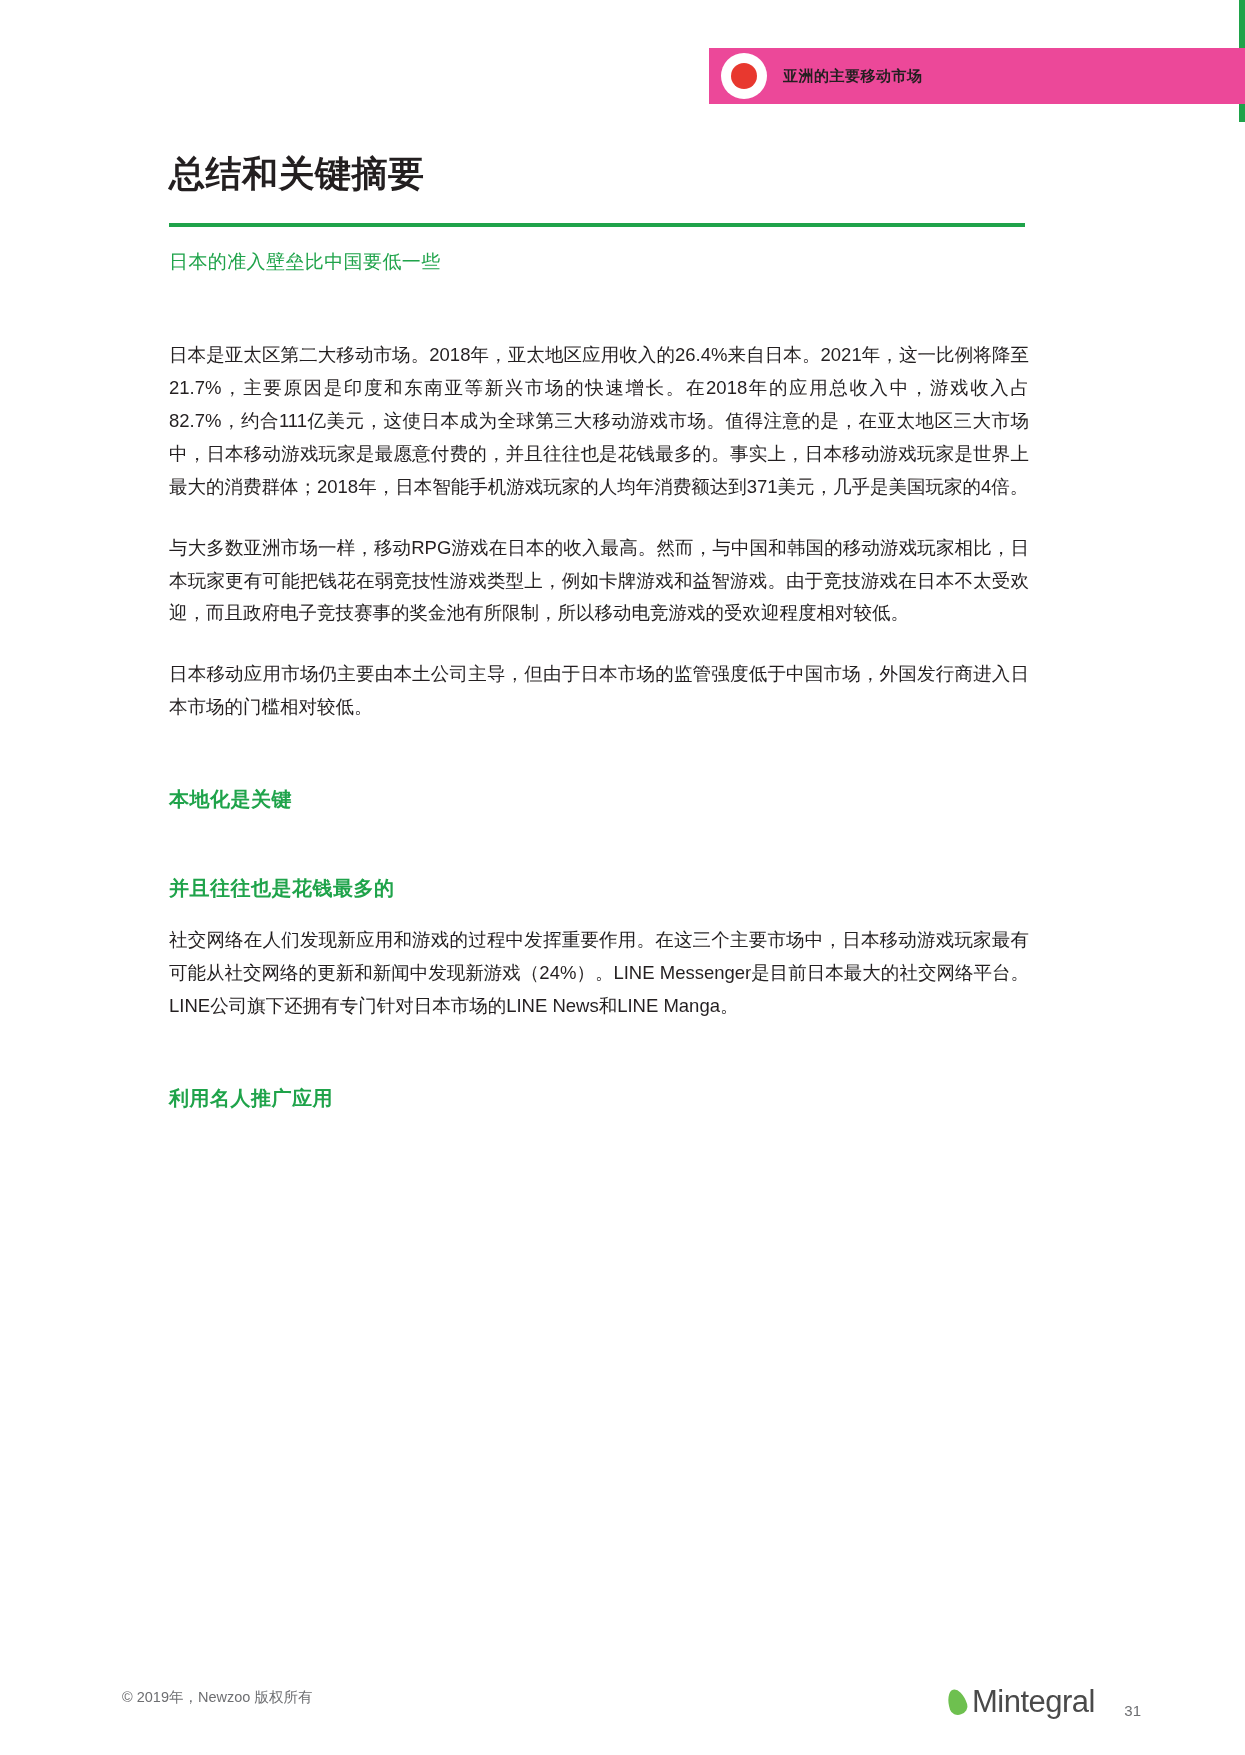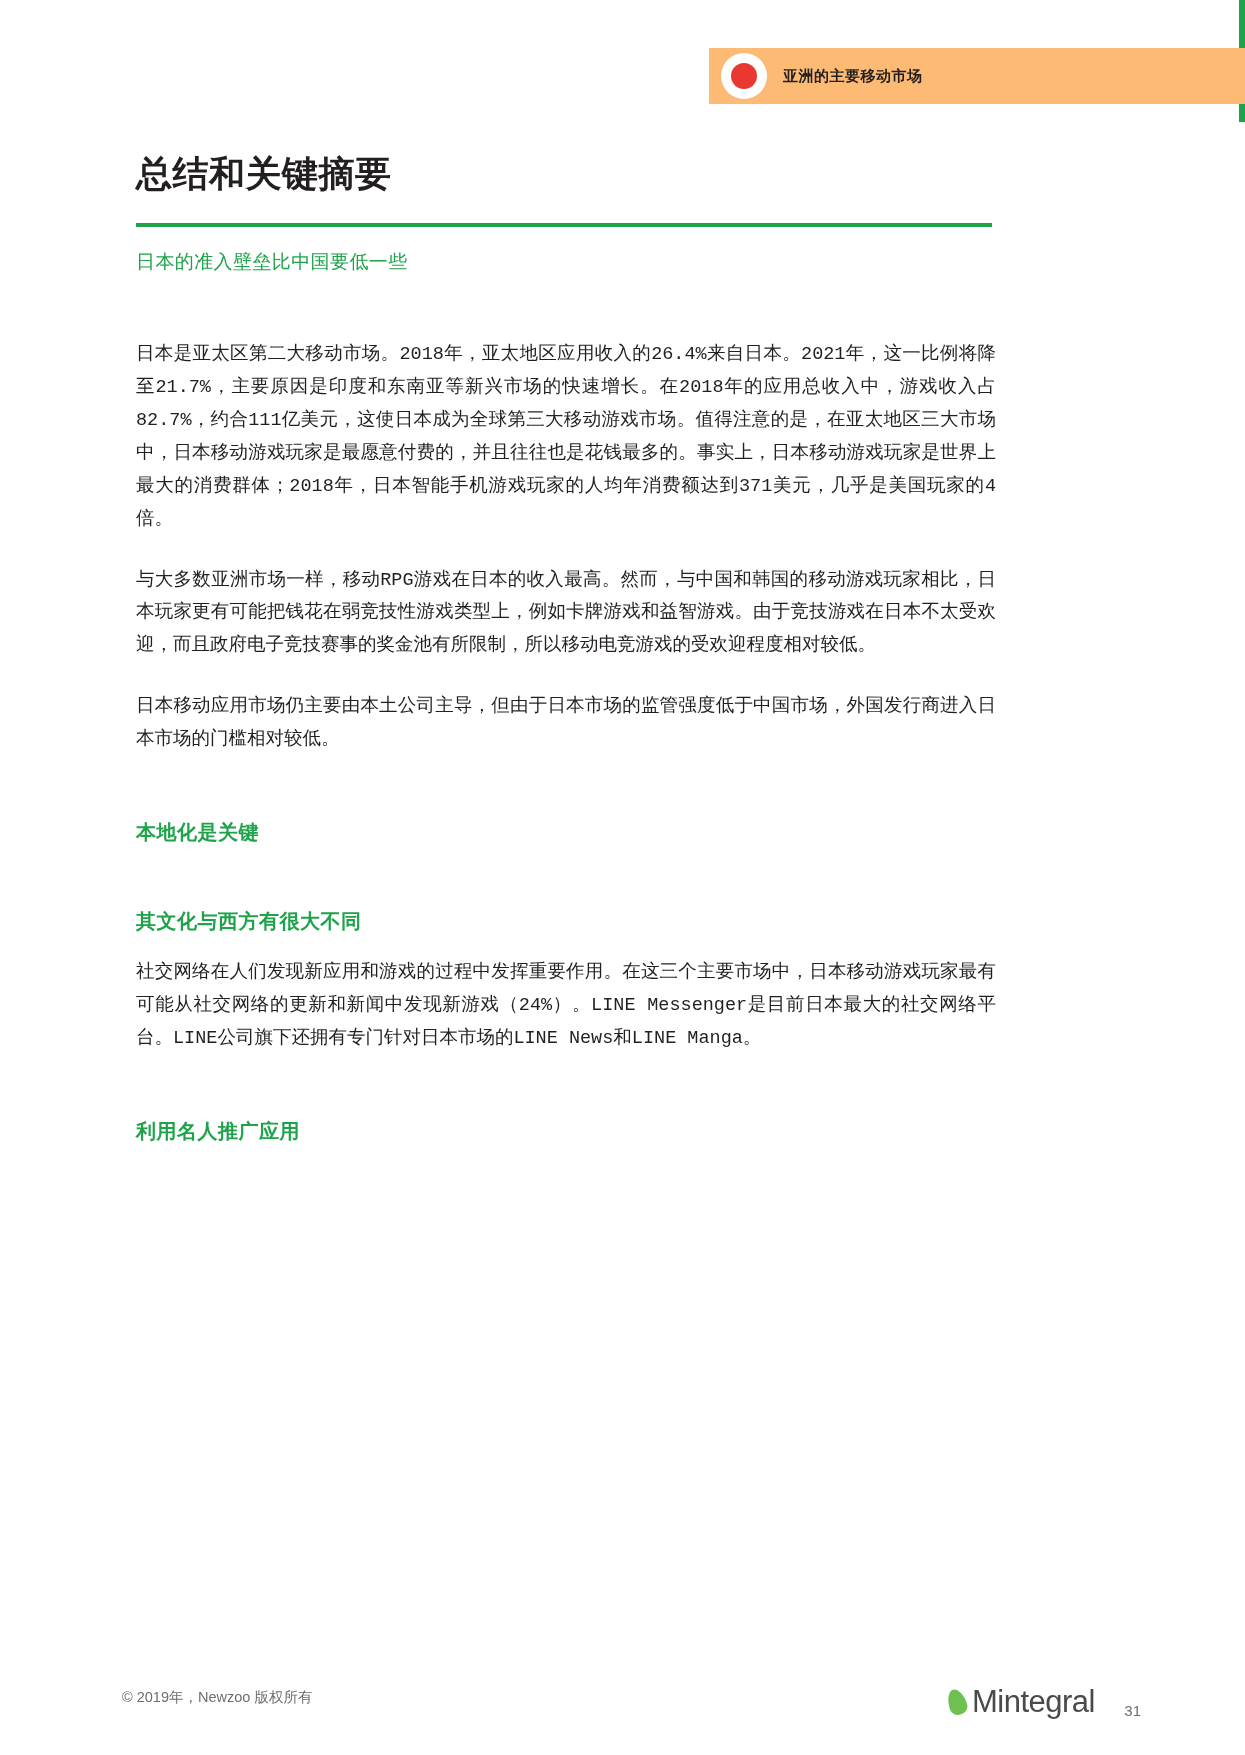--- a/index.html
+++ b/index.html
@@ -14,21 +14,21 @@
     overflow: hidden;
   }
 
   
   .header-badge {
     position: absolute;
     top: 48px;
     left: 709px;
     width: 536px;
     height: 56px;
-    background: #fdba74;
+    background: #ec4899;
     display: flex;
     align-items: center;
     padding-left: 12px;
   }
   .flag-circle {
     width: 46px;
     height: 46px;
     border-radius: 50%;
     background: #ffffff;
     display: flex;
@@ -56,24 +56,23 @@
     top: 0;
     right: 0;
     width: 6px;
     height: 122px;
     background: #1fa34a;
   }
 
   
   .content {
     position: absolute;
-    left: 136px;
+    left: 169px;
     top: 150px;
     width: 860px;
-    font-family: Liberation Mono, monospace;
   }
   h1.page-title {
     font-size: 36px;
     font-weight: bold;
     margin: 0 0 24px 0;
     letter-spacing: 0.5px;
     color: #231f20;
   }
   .rule {
     height: 4px;
@@ -169,21 +168,21 @@
 
   <p class="body-par">日本是亚太区第二大移动市场。2018年，亚太地区应用收入的26.4%来自日本。2021年，这一比例将降至21.7%，主要原因是印度和东南亚等新兴市场的快速增长。在2018年的应用总收入中，游戏收入占82.7%，约合111亿美元，这使日本成为全球第三大移动游戏市场。值得注意的是，在亚太地区三大市场中，日本移动游戏玩家是最愿意付费的，并且往往也是花钱最多的。事实上，日本移动游戏玩家是世界上最大的消费群体；2018年，日本智能手机游戏玩家的人均年消费额达到371美元，几乎是美国玩家的4倍。</p>
   <p class="body-par">与大多数亚洲市场一样，移动RPG游戏在日本的收入最高。然而，与中国和韩国的移动游戏玩家相比，日本玩家更有可能把钱花在弱竞技性游戏类型上，例如卡牌游戏和益智游戏。由于竞技游戏在日本不太受欢迎，而且政府电子竞技赛事的奖金池有所限制，所以移动电竞游戏的受欢迎程度相对较低。</p>
   <p class="body-par">日本移动应用市场仍主要由本土公司主导，但由于日本市场的监管强度低于中国市场，外国发行商进入日本市场的门槛相对较低。</p>
 
   <div class="section">
     <h2>本地化是关键</h2>
   </div>
 
   <div class="section">
-    <h2>其文化与西方有很大不同</h2>
+    <h2>并且往往也是花钱最多的</h2>
     <p class="body-par">社交网络在人们发现新应用和游戏的过程中发挥重要作用。在这三个主要市场中，日本移动游戏玩家最有可能从社交网络的更新和新闻中发现新游戏（24%）。LINE Messenger是目前日本最大的社交网络平台。LINE公司旗下还拥有专门针对日本市场的LINE News和LINE Manga。</p>
   </div>
 
   <div class="section">
     <h2>利用名人推广应用</h2>
   </div>
 </div>
 
 <div class="footer-copyright">© 2019年，Newzoo 版权所有</div>
 

